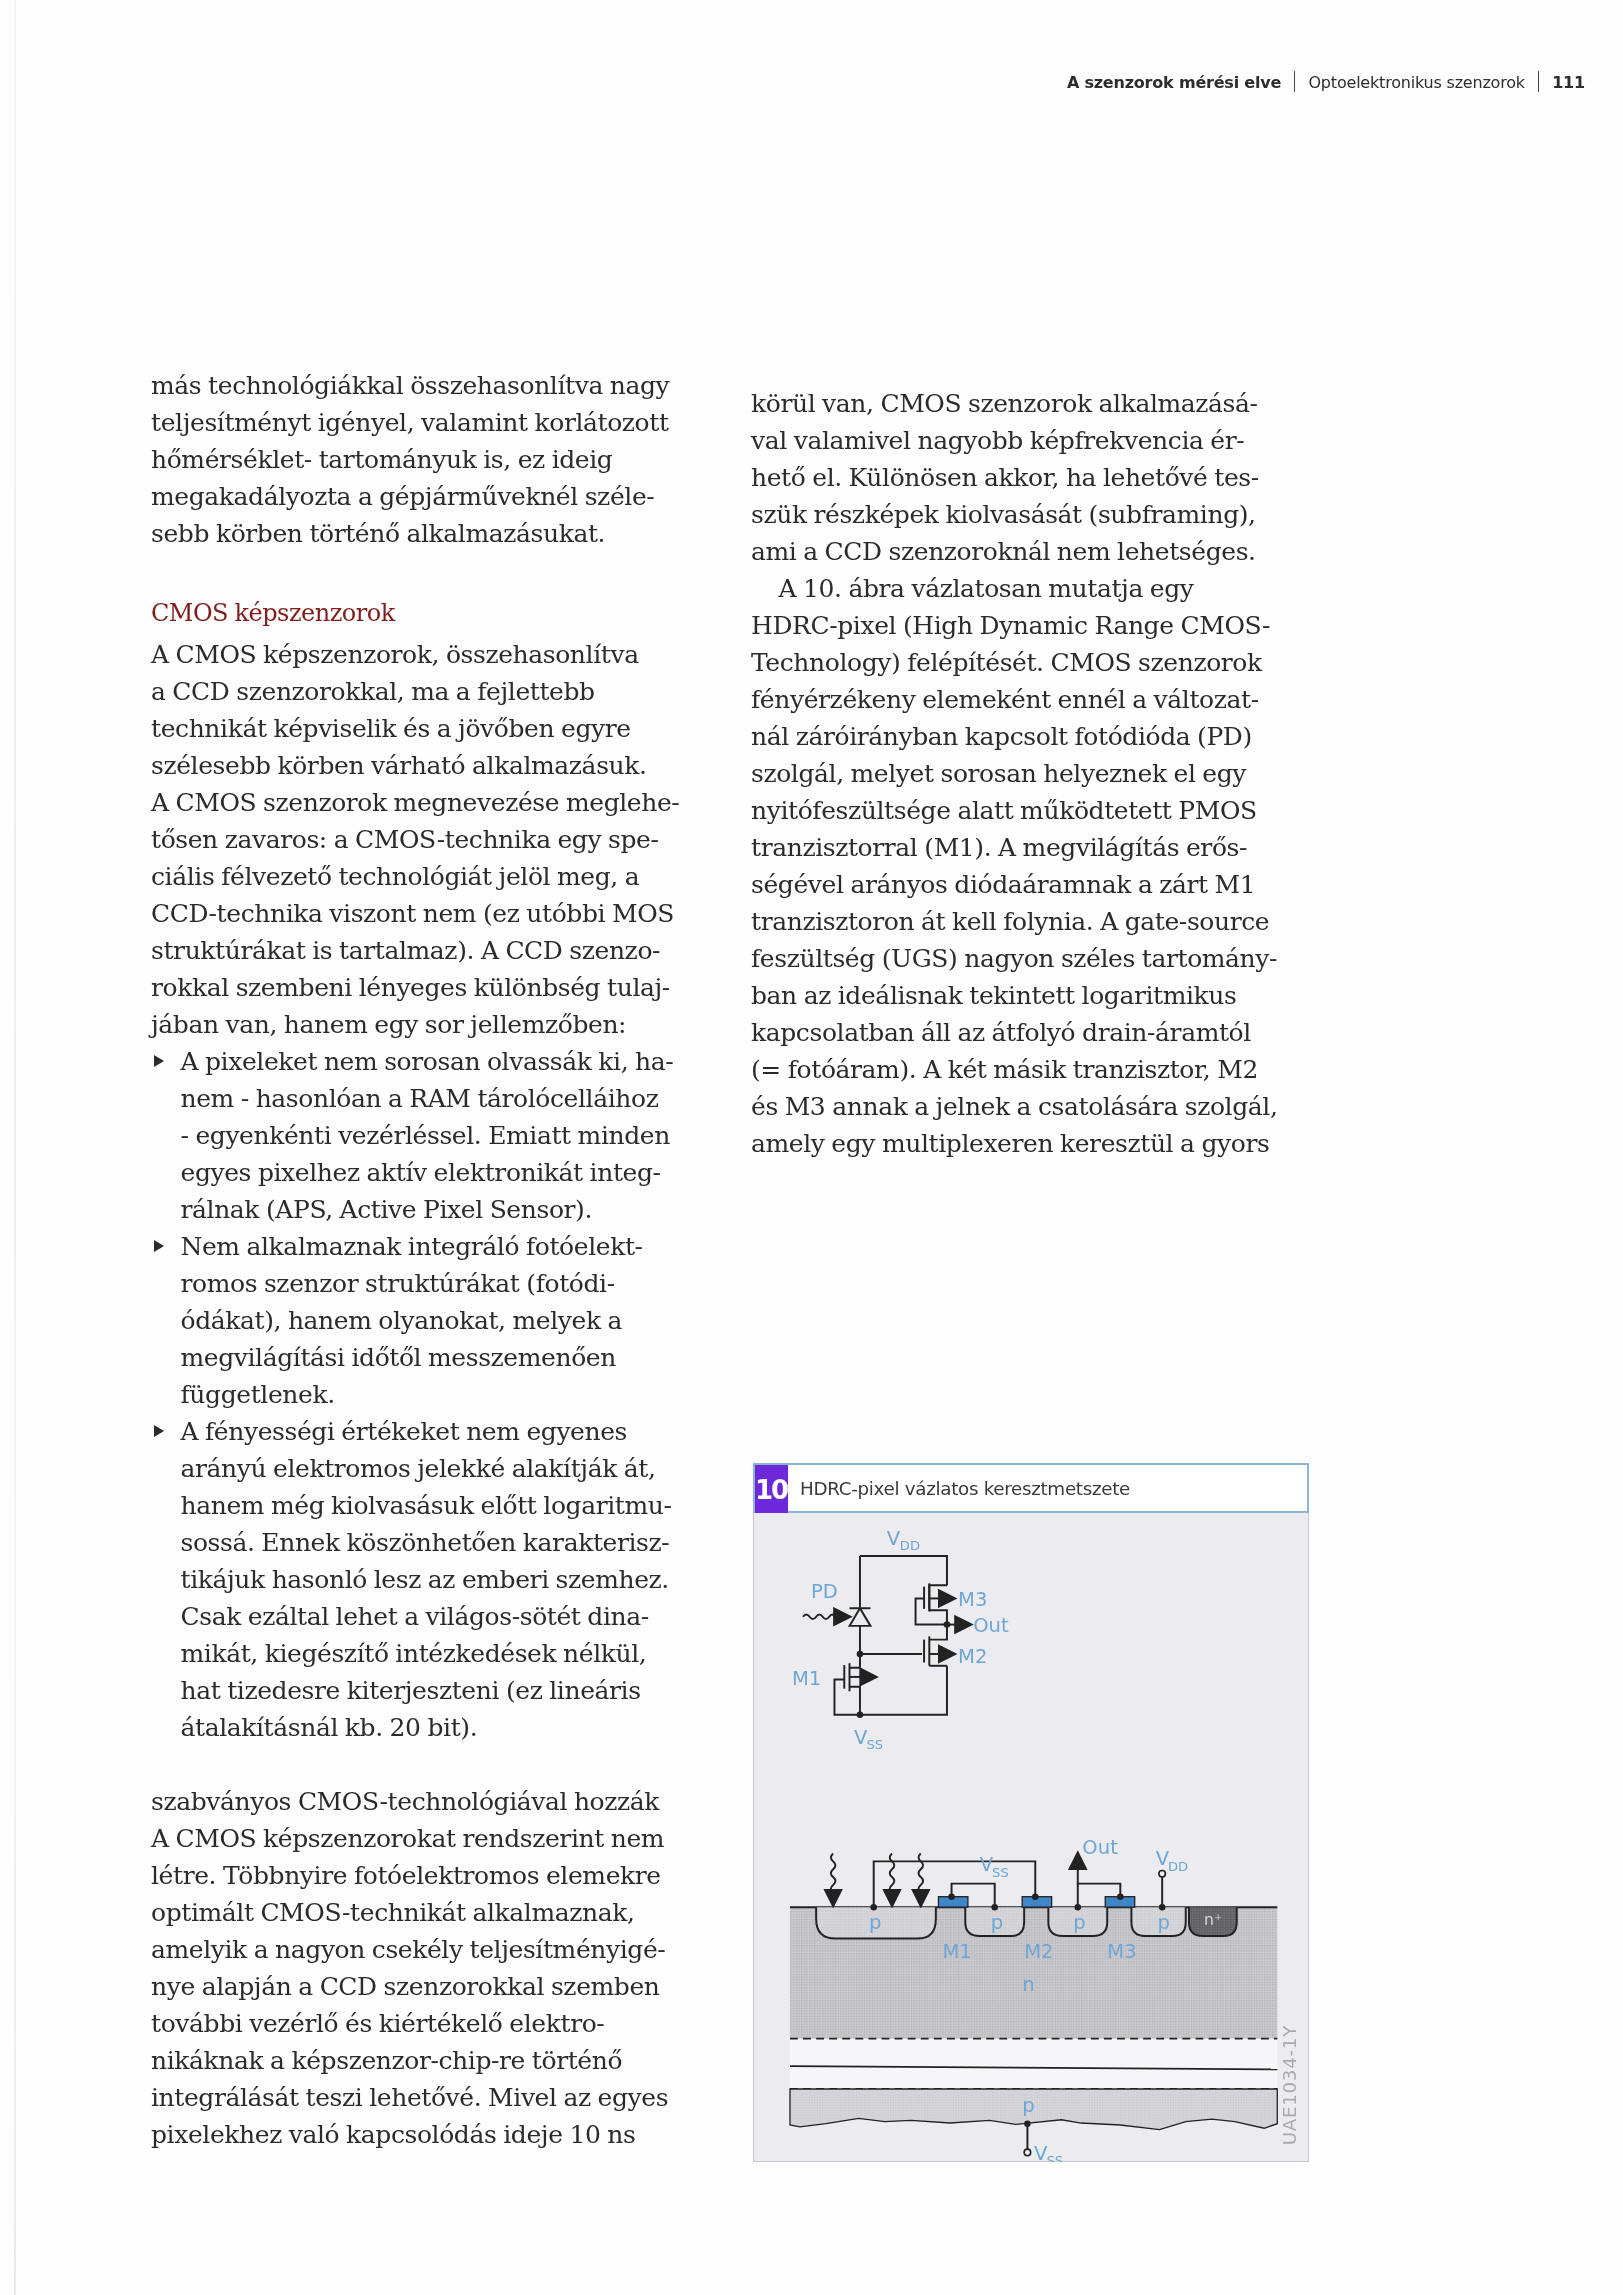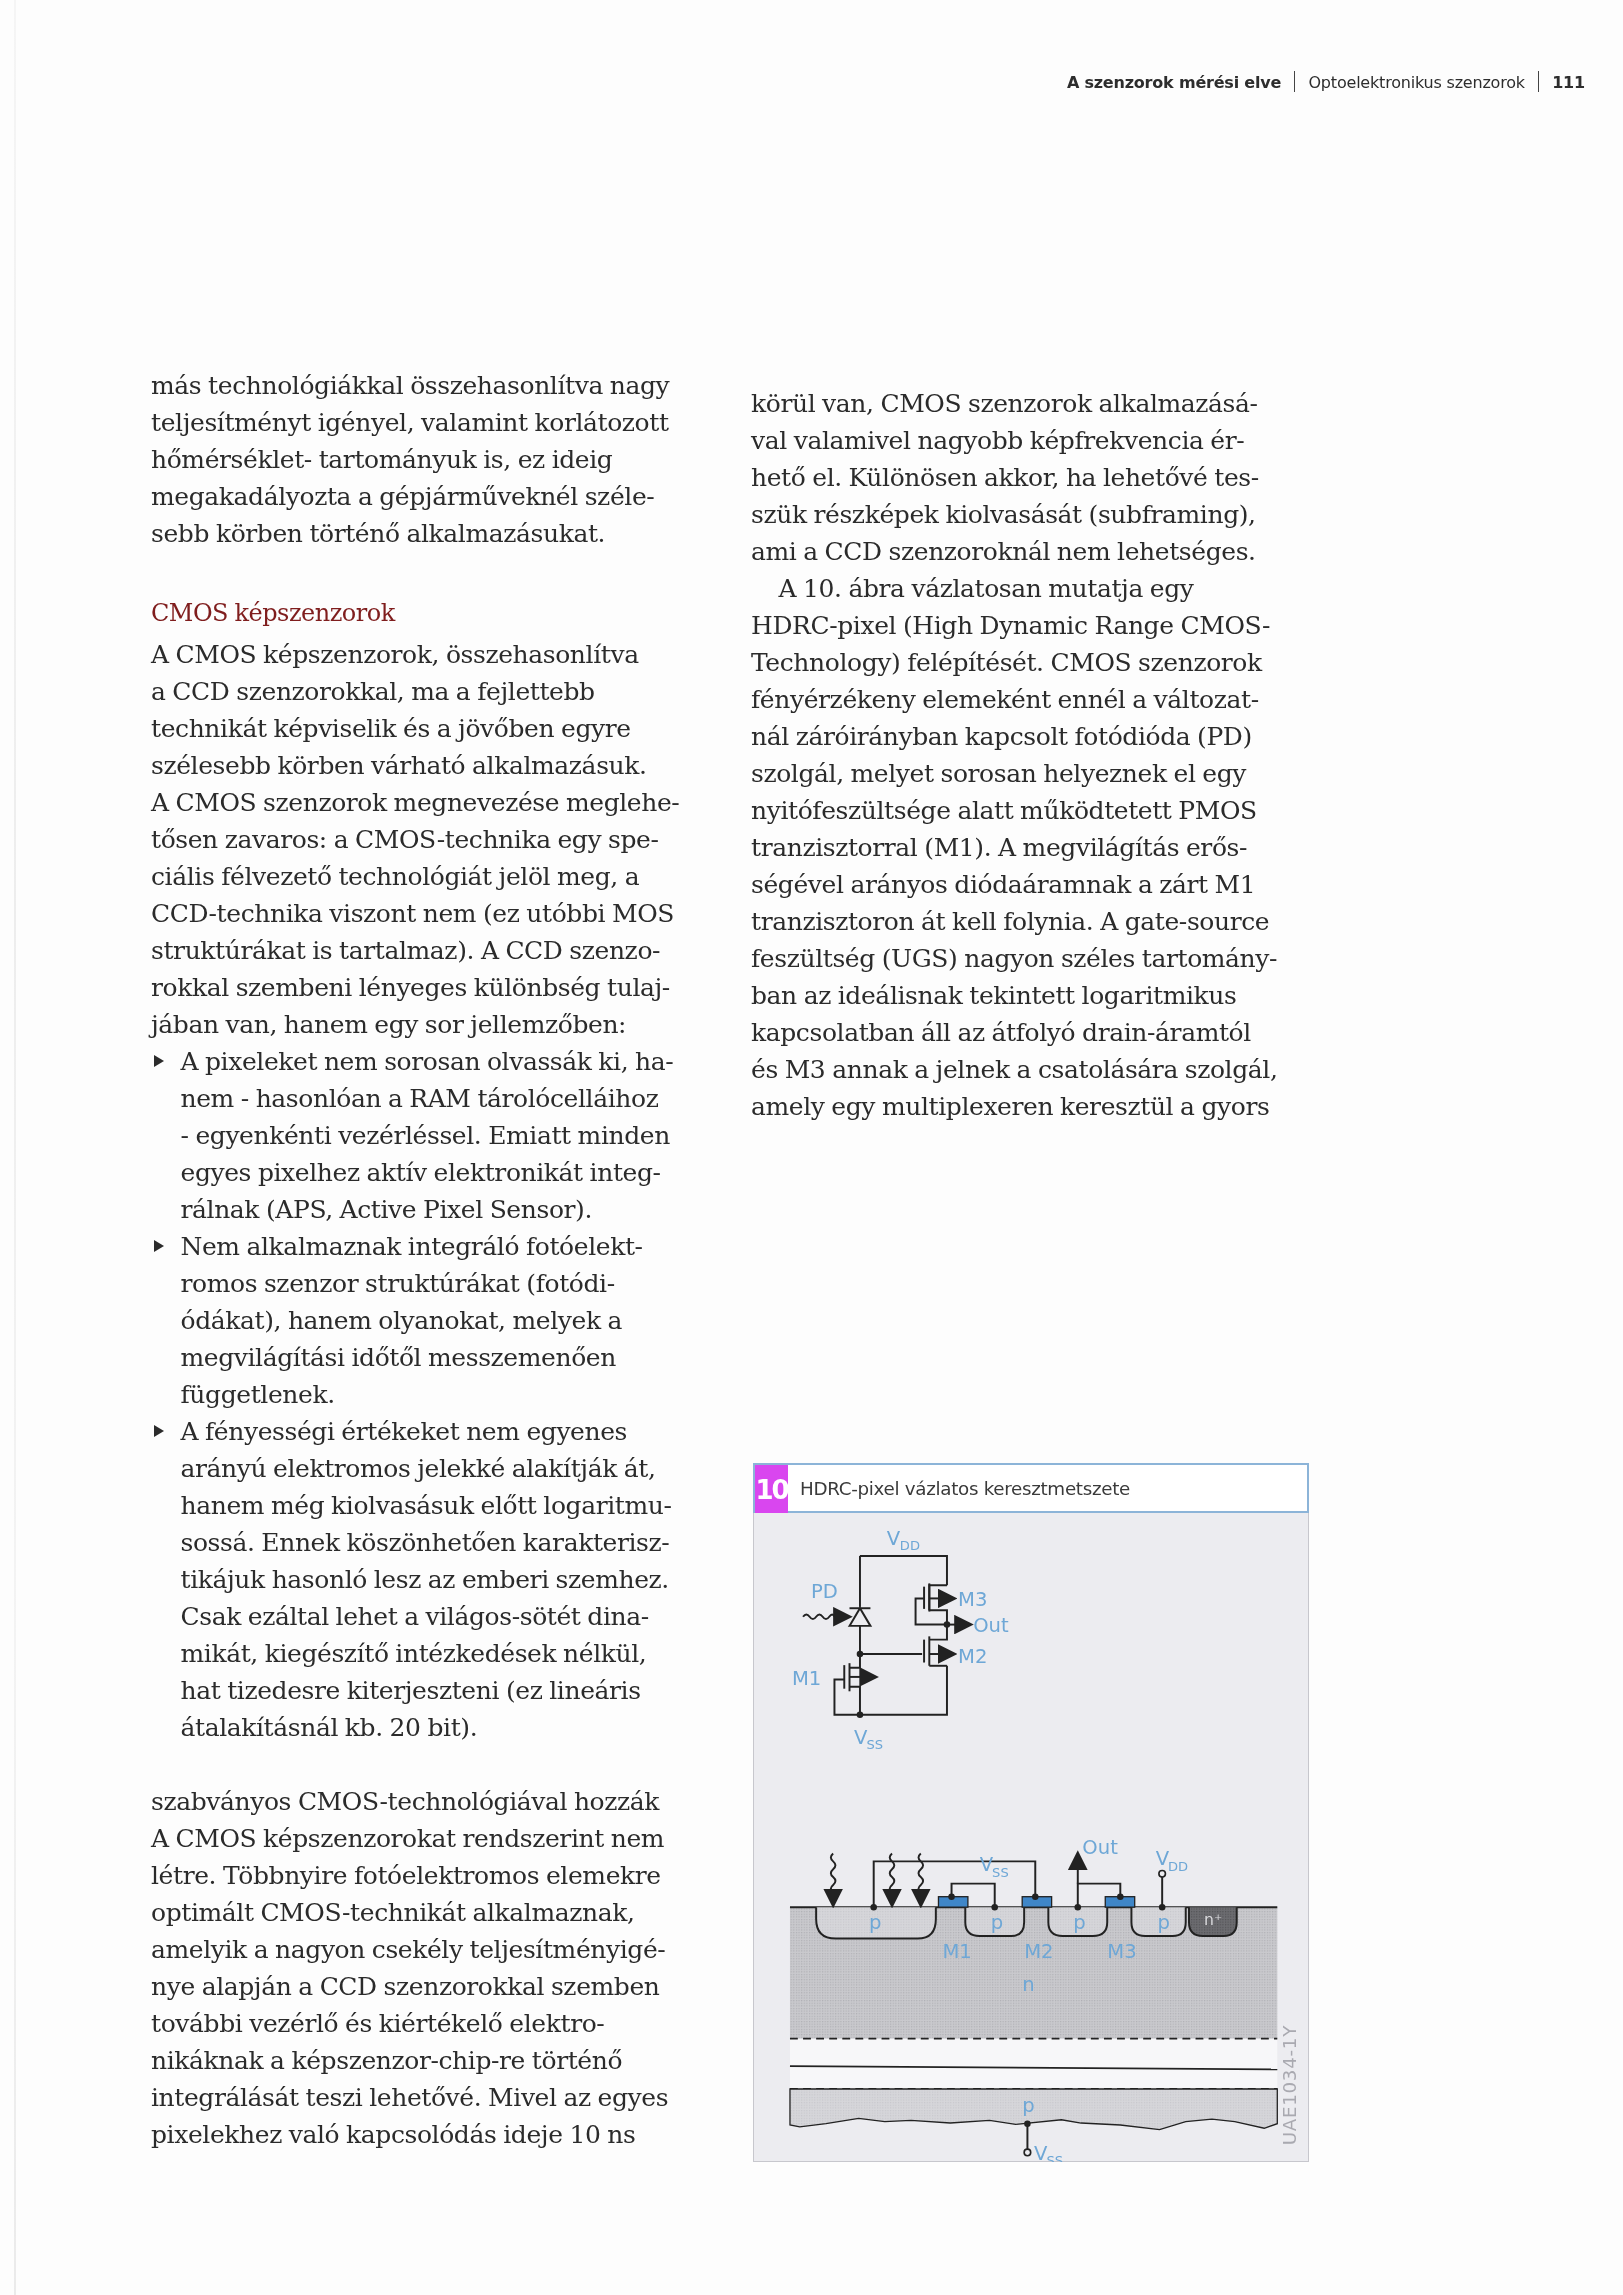--- a/index.html
+++ b/index.html
@@ -27,21 +27,21 @@
   .subhead { color: #7f1d1d; font-family: "DejaVu Serif", serif; font-size: 24px; letter-spacing: -0.5px; margin-top: 43px; }
 
   .bullet { position: relative; padding-left: 29.5px; }
   .bullet .marker { position: absolute; left: 2.6px; top: 12.4px; width: 0; height: 0; border-top: 6.5px solid transparent; border-bottom: 6.5px solid transparent; border-left: 10.5px solid #2b2b2b; }
 
   .indent { display: inline-block; width: 27.5px; }
 
   
   .figure { position: absolute; left: 753px; top: 1463px; width: 556px; height: 698px; }
   .fig-caption-bar { position: absolute; left: 0; top: 0; width: 556px; height: 50px; background: #fff; border: 2px solid #8cb4d8; box-sizing: border-box; }
-  .fig-num { position: absolute; left: 0; top: 0; width: 33px; height: 50px; background: #d946ef; color: #fff; font-family: "DejaVu Sans", sans-serif; font-weight: bold; font-size: 26px; line-height: 50px; text-align: center; letter-spacing: -2px; }
+  .fig-num { position: absolute; left: 0; top: 0; width: 33px; height: 50px; background: #6d28d9; color: #fff; font-family: "DejaVu Sans", sans-serif; font-weight: bold; font-size: 26px; line-height: 50px; letter-spacing: -2px; }
   .fig-title { position: absolute; left: 45px; top: 0; line-height: 47px; font-family: "DejaVu Sans", sans-serif; font-size: 18.3px; color: #3a3a3a; letter-spacing: -0.3px; }
   .fig-body { position: absolute; left: 0; top: 50px; width: 556px; height: 649px; background: #ececf0; border: 1.3px solid #c7c7cd; border-top: none; box-sizing: border-box; }
   .fig-body svg { position: absolute; left: 0; top: 0; }
   .fig-code { position: absolute; right: 7.9px; bottom: 15.7px; writing-mode: vertical-rl; transform: rotate(180deg); font-family: "DejaVu Sans", sans-serif; font-size: 18.3px; color: #a9a9b0; letter-spacing: 0.7px; }
   svg text { font-family: "DejaVu Sans", sans-serif; }
   .lbl { fill: #6ea7d6; font-size: 30px; }
   .lbl-sub { fill: #6ea7d6; font-size: 20px; }
 </style>
 </head>
 <body>
@@ -132,20 +132,21 @@
     <span class="line">fényérzékeny elemeként ennél a változat-</span>
     <span class="line">nál záróirányban kapcsolt fotódióda (PD)</span>
     <span class="line">szolgál, melyet sorosan helyeznek el egy</span>
     <span class="line">nyitófeszültsége alatt működtetett PMOS</span>
     <span class="line">tranzisztorral (M1). A megvilágítás erős-</span>
     <span class="line">ségével arányos diódaáramnak a zárt M1</span>
     <span class="line">tranzisztoron át kell folynia. A gate-source</span>
     <span class="line">feszültség (UGS) nagyon széles tartomány-</span>
     <span class="line">ban az ideálisnak tekintett logaritmikus</span>
     <span class="line">kapcsolatban áll az átfolyó drain-áramtól</span>
+    <span class="line">(= fotóáram). A két másik tranzisztor, M2</span>
     <span class="line">és M3 annak a jelnek a csatolására szolgál,</span>
     <span class="line">amely egy multiplexeren keresztül a gyors</span>
   </p>
 </div>
 
 <div class="figure">
   <div class="fig-caption-bar">
     <div class="fig-num">10</div>
     <div class="fig-title">HDRC-pixel vázlatos keresztmetszete</div>
   </div>

